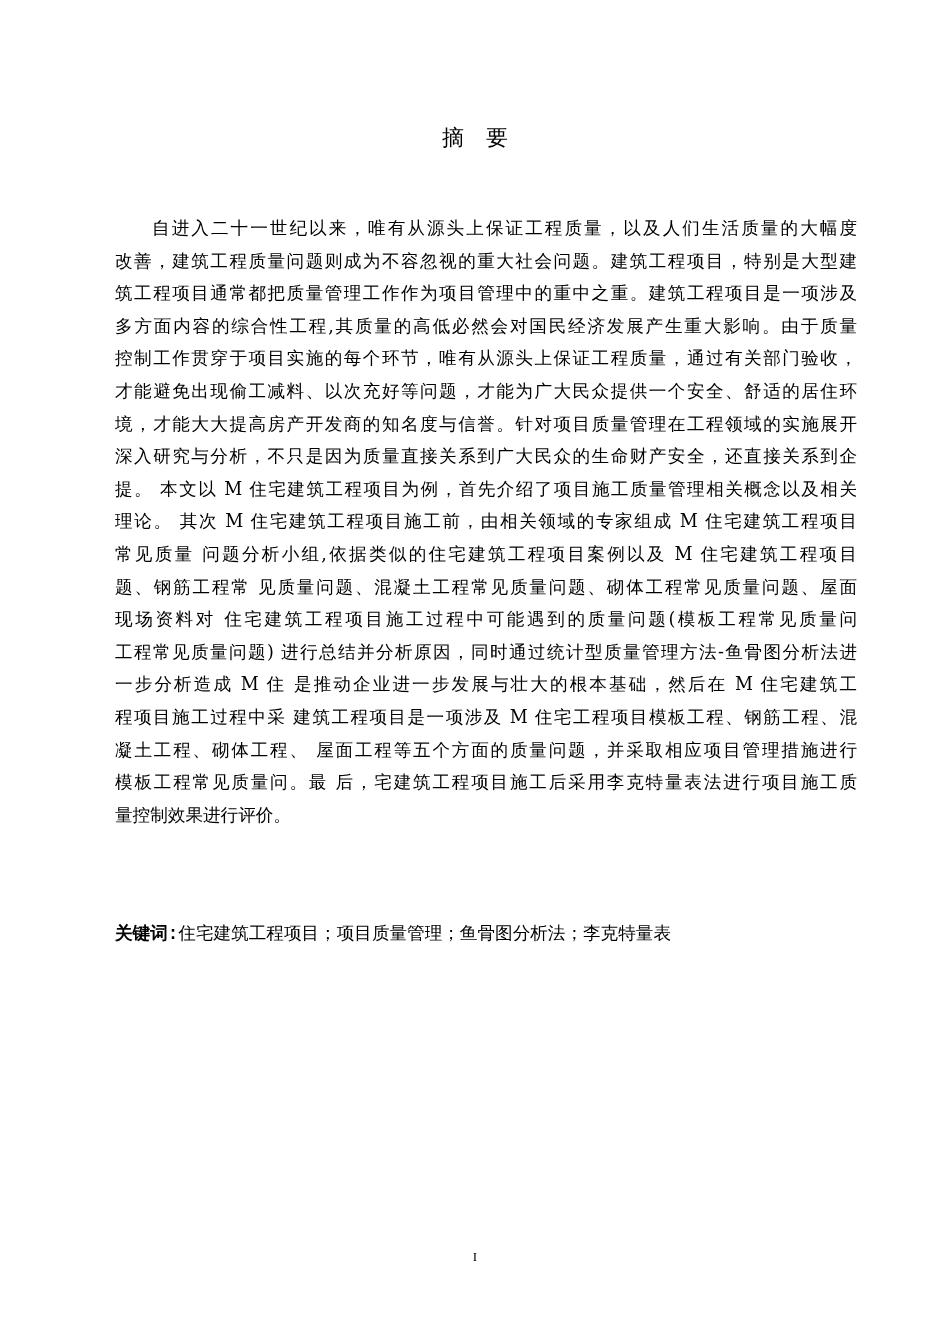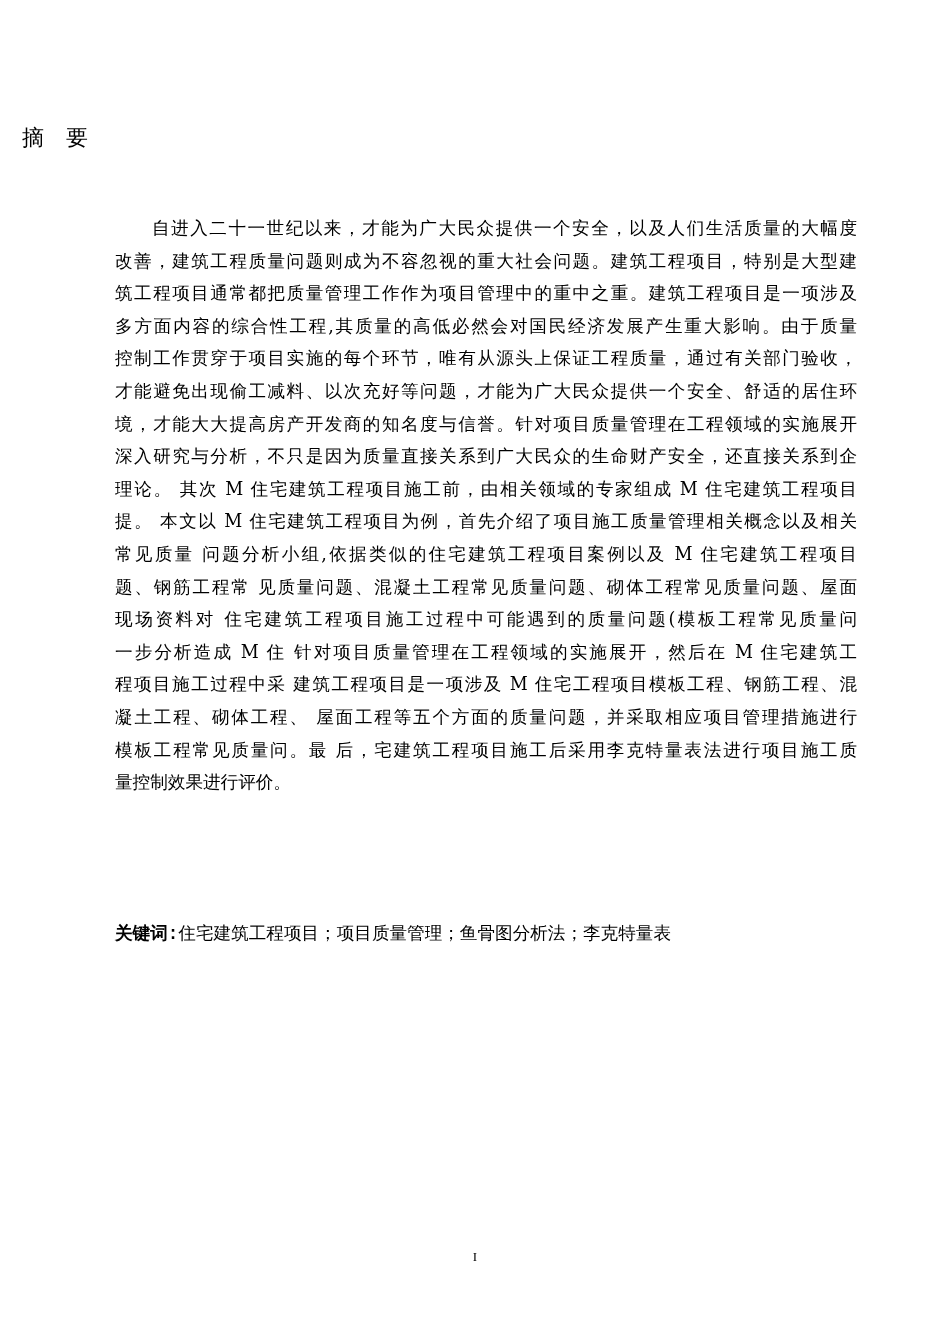--- a/index.html
+++ b/index.html
@@ -1,52 +1,53 @@
 <!DOCTYPE html>
 <html><head>
 <meta charset="utf-8">
 <style>
   html, body { margin:0; padding:0; background:#ffffff; }
   body { width:950px; height:1344px; position:relative; overflow:hidden;
          font-family:"DejaVu Serif", "Liberation Serif", serif; color:#000; }
-  .title { position:absolute; top:123px; left:0; width:950px; 
+  .title { position:absolute; top:123px; left:0; width:950px; text-align:center;
            font-family:"DejaVu Sans", "Liberation Sans", sans-serif;
            font-size:22px; letter-spacing:22px; text-indent:22px; }
   .body-text { position:absolute; top:212px; left:115px; width:742px;
                font-size:17.6px; line-height:32.6px; text-align:justify; }
   .body-text p { margin:0; }
   .line { display:block; white-space:nowrap; text-align-last:justify; text-align:justify; }
   .line.last { text-align-last:left; }
   .line.first { padding-left:37px; }
   .keywords { position:absolute; top:921px; left:115px; font-size:17.6px; white-space:nowrap; }
   .kw-label { font-family:Liberation Mono, monospace; font-weight:bold; }
   .page-number { position:absolute; top:1249px; left:0; width:950px; text-align:center;
                  font-size:13px; font-family:"Liberation Serif", serif; }
 </style>
 </head>
 <body>
 
 <div class="title">摘要</div>
 
 <div class="body-text">
   <p>
-    <span class="line first">自进入二十一世纪以来，才能为广大民众提供一个安全，以及人们生活质量的大幅度</span>
+    <span class="line first">自进入二十一世纪以来，唯有从源头上保证工程质量，以及人们生活质量的大幅度</span>
     <span class="line">改善，建筑工程质量问题则成为不容忽视的重大社会问题。建筑工程项目，特别是大型建</span>
     <span class="line">筑工程项目通常都把质量管理工作作为项目管理中的重中之重。建筑工程项目是一项涉及</span>
     <span class="line">多方面内容的综合性工程,其质量的高低必然会对国民经济发展产生重大影响。由于质量</span>
     <span class="line">控制工作贯穿于项目实施的每个环节，唯有从源头上保证工程质量，通过有关部门验收，</span>
     <span class="line">才能避免出现偷工减料、以次充好等问题，才能为广大民众提供一个安全、舒适的居住环</span>
     <span class="line">境，才能大大提高房产开发商的知名度与信誉。针对项目质量管理在工程领域的实施展开</span>
     <span class="line">深入研究与分析，不只是因为质量直接关系到广大民众的生命财产安全，还直接关系到企</span>
+    <span class="line">提。 本文以 M 住宅建筑工程项目为例，首先介绍了项目施工质量管理相关概念以及相关</span>
     <span class="line">理论。 其次 M 住宅建筑工程项目施工前，由相关领域的专家组成 M 住宅建筑工程项目</span>
-    <span class="line">提。 本文以 M 住宅建筑工程项目为例，首先介绍了项目施工质量管理相关概念以及相关</span>
     <span class="line">常见质量 问题分析小组,依据类似的住宅建筑工程项目案例以及 M 住宅建筑工程项目</span>
     <span class="line">题、钢筋工程常 见质量问题、混凝土工程常见质量问题、砌体工程常见质量问题、屋面</span>
     <span class="line">现场资料对 住宅建筑工程项目施工过程中可能遇到的质量问题(模板工程常见质量问</span>
-    <span class="line">一步分析造成 M 住 针对项目质量管理在工程领域的实施展开，然后在 M 住宅建筑工</span>
+    <span class="line">工程常见质量问题) 进行总结并分析原因，同时通过统计型质量管理方法-鱼骨图分析法进</span>
+    <span class="line">一步分析造成 M 住 是推动企业进一步发展与壮大的根本基础，然后在 M 住宅建筑工</span>
     <span class="line">程项目施工过程中采 建筑工程项目是一项涉及 M 住宅工程项目模板工程、钢筋工程、混</span>
     <span class="line">凝土工程、砌体工程、 屋面工程等五个方面的质量问题，并采取相应项目管理措施进行</span>
     <span class="line">模板工程常见质量问。最 后，宅建筑工程项目施工后采用李克特量表法进行项目施工质</span>
     <span class="line last">量控制效果进行评价。</span>
   </p>
 </div>
 
 <div class="keywords">
   <span class="kw-label">关键词:</span><span class="kw-value">住宅建筑工程项目；项目质量管理；鱼骨图分析法；李克特量表</span>
 </div>

